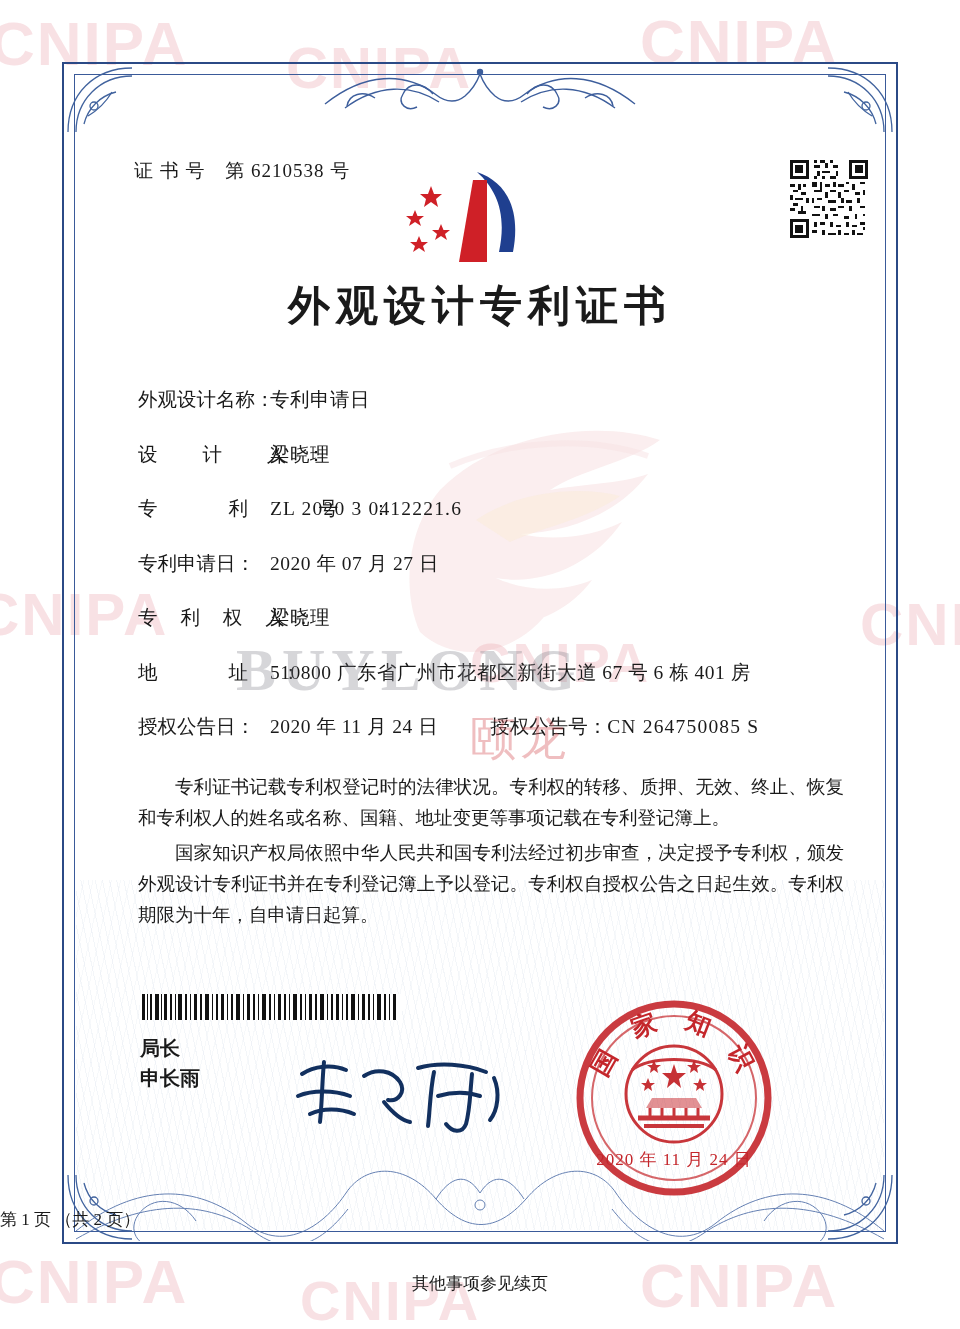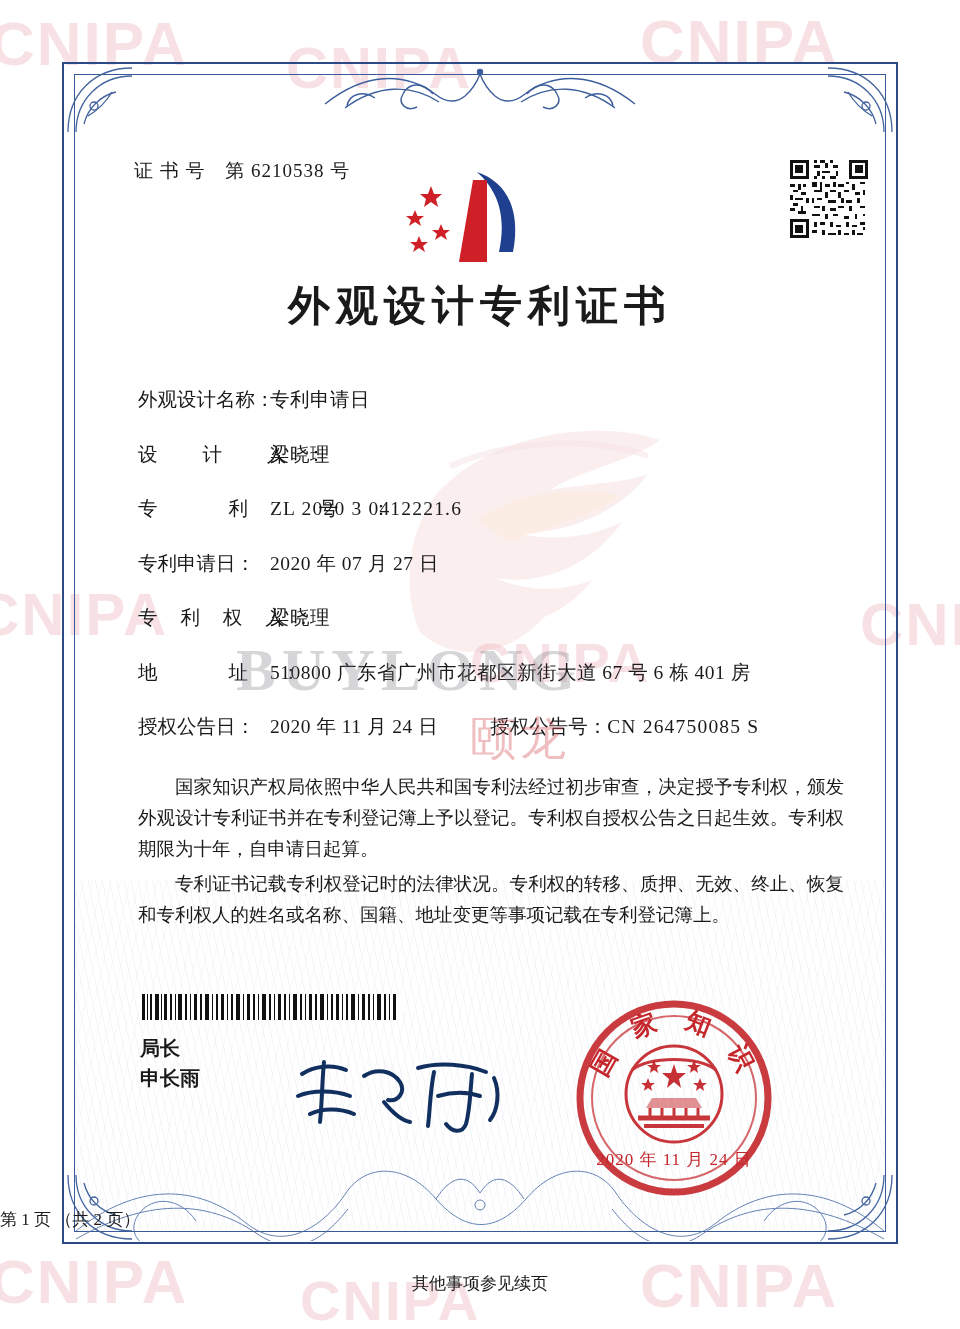--- a/index.html
+++ b/index.html
@@ -502,22 +502,22 @@
     <span class="val">2020 年 11 月 24 日</span>
     <span class="sec-lbl">授权公告号：</span>
     <span class="val mono">CN 264750085 S</span>
   </div>
 </div>
 
 <div class="wm-brand">BUYLONG</div>
 <div class="wm-brand-cn">颐龙</div>
 
 <div class="paras">
+  <p>专利证书记载专利权登记时的法律状况。专利权的转移、质押、无效、终止、恢复和专利权人的姓名或名称、国籍、地址变更等事项记载在专利登记簿上。</p>
   <p>国家知识产权局依照中华人民共和国专利法经过初步审查，决定授予专利权，颁发外观设计专利证书并在专利登记簿上予以登记。专利权自授权公告之日起生效。专利权期限为十年，自申请日起算。</p>
-  <p>专利证书记载专利权登记时的法律状况。专利权的转移、质押、无效、终止、恢复和专利权人的姓名或名称、国籍、地址变更等事项记载在专利登记簿上。</p>
 </div>
 
 <div class="barcode">
   <svg viewBox="0 0 262 26" shape-rendering="crispEdges">
     <rect width="262" height="26" fill="#fff"></rect>
     <g fill="#111">
       <rect x="2" y="0" width="3" height="26"></rect>
         <rect x="7" y="0" width="1" height="26"></rect>
       <rect x="10" y="0" width="2" height="26"></rect>
         <rect x="15" y="0" width="4" height="26"></rect>

